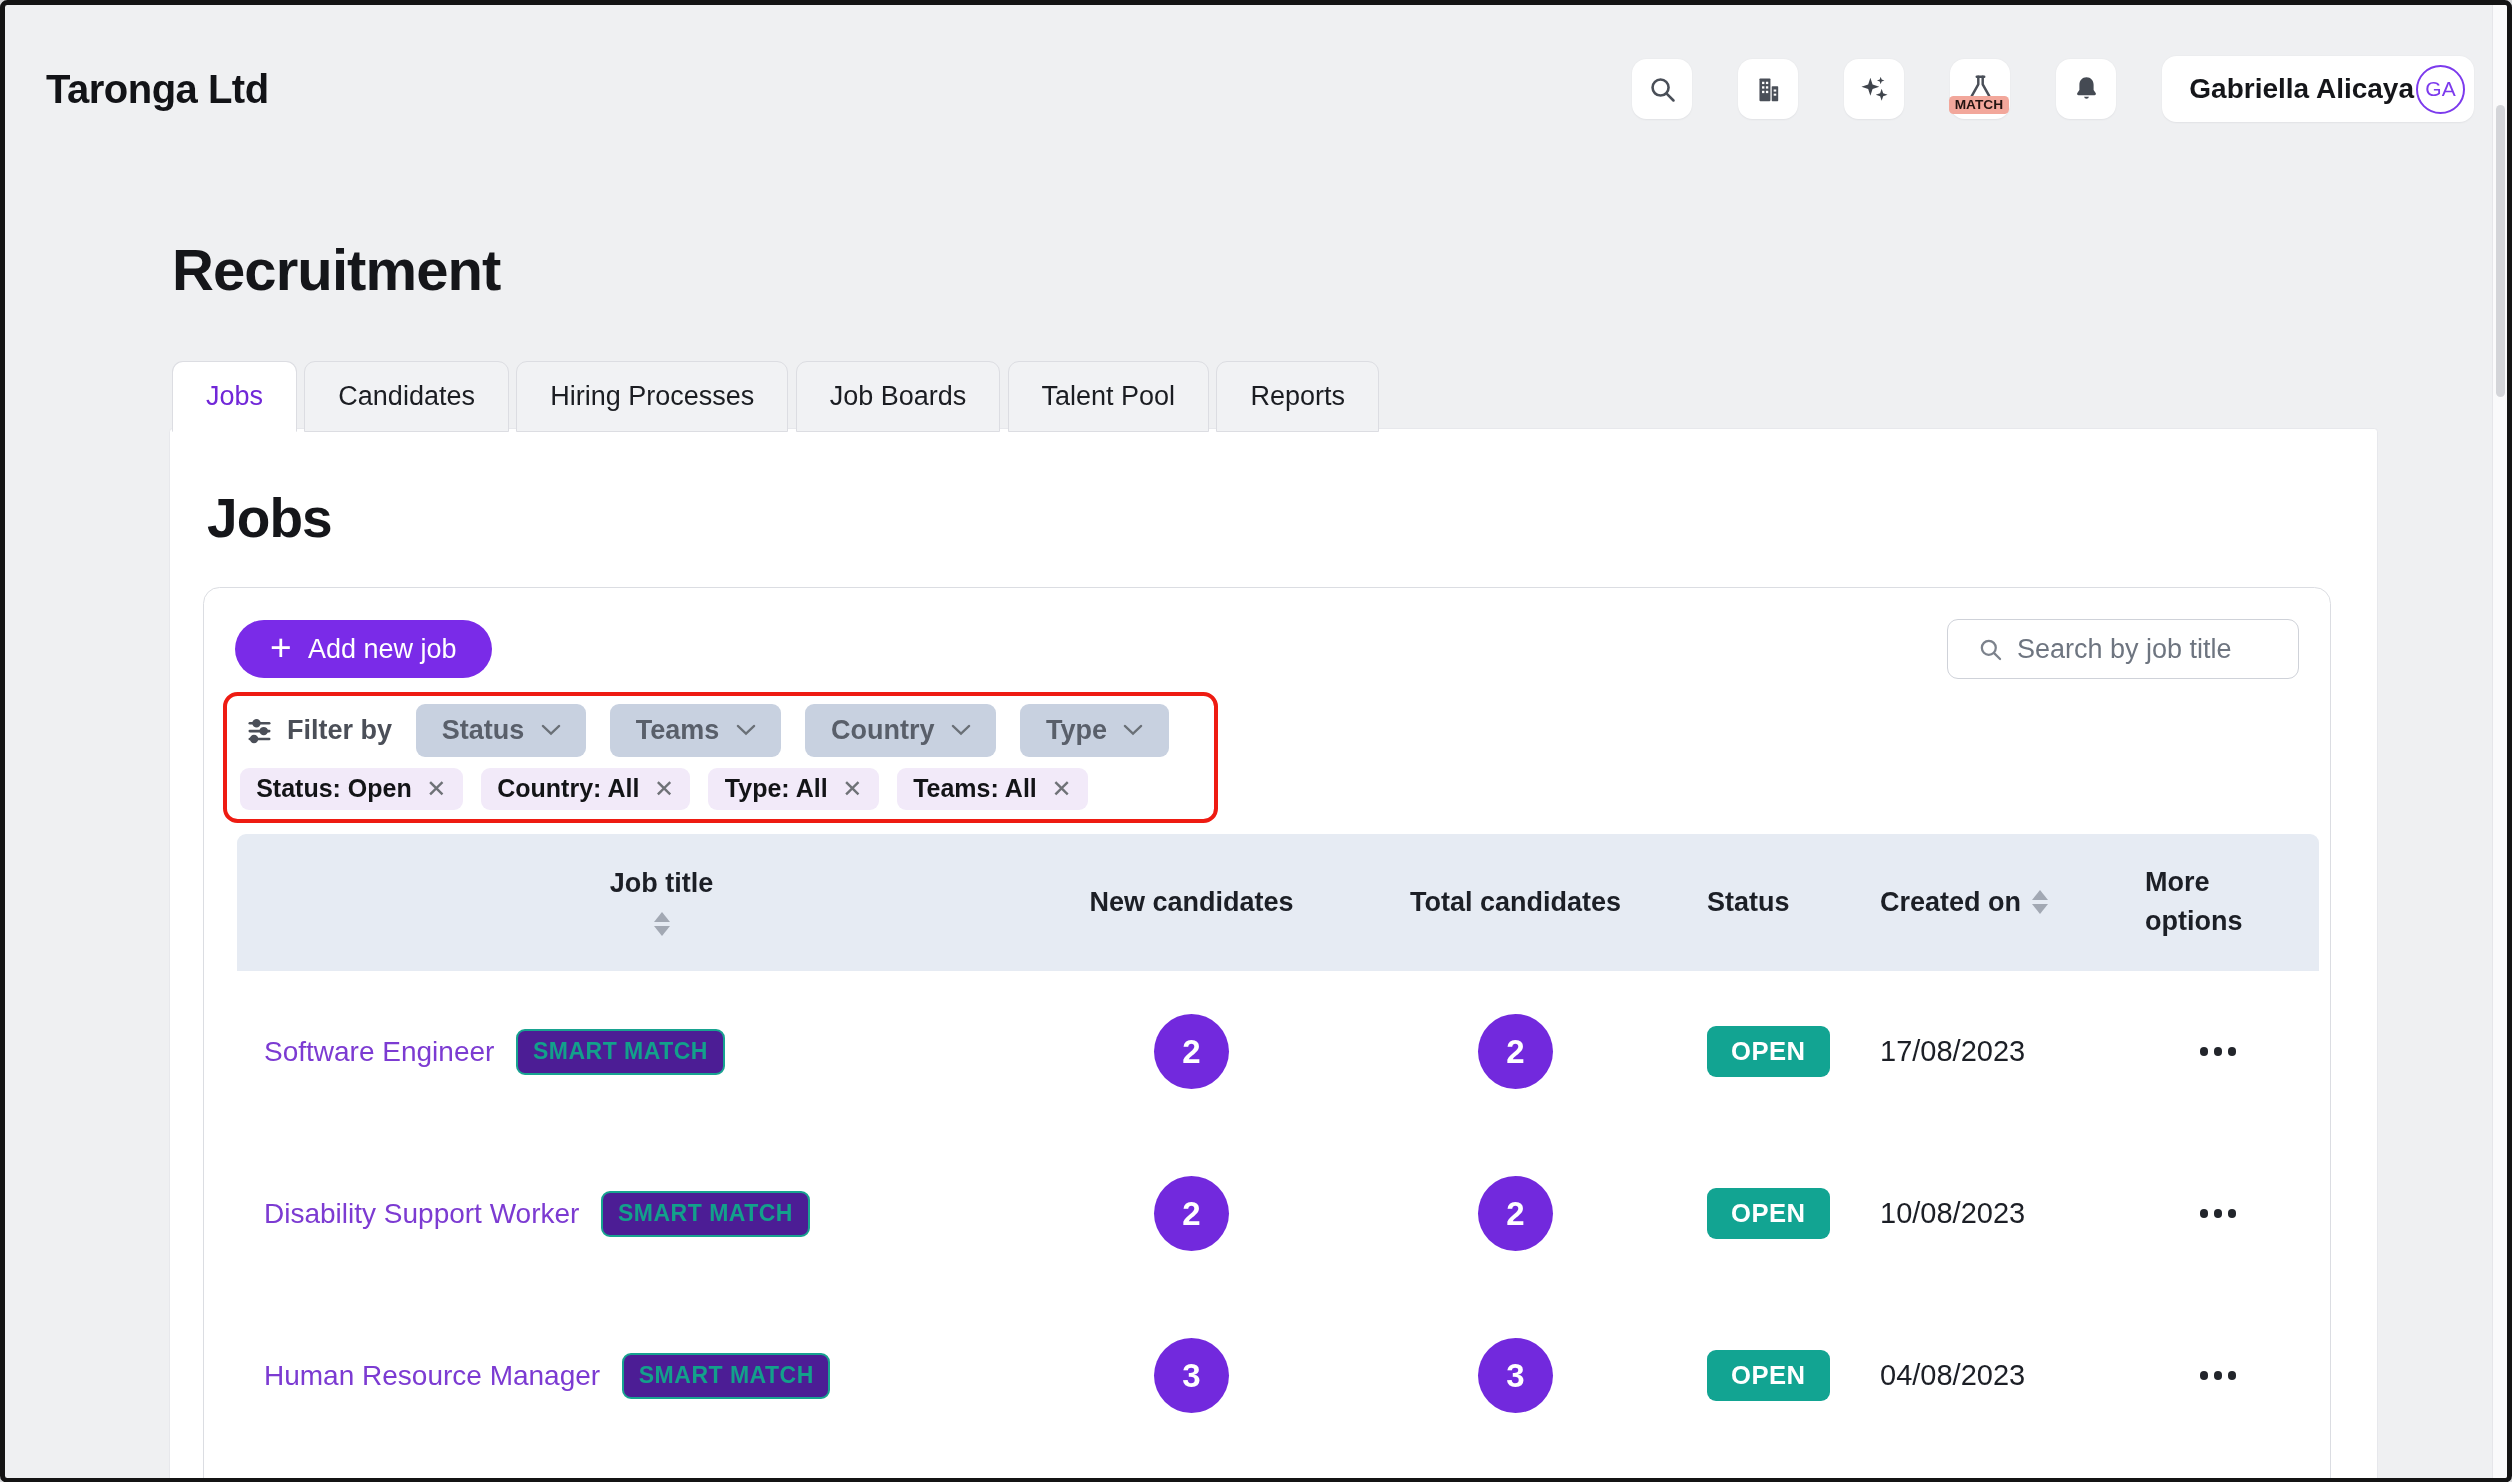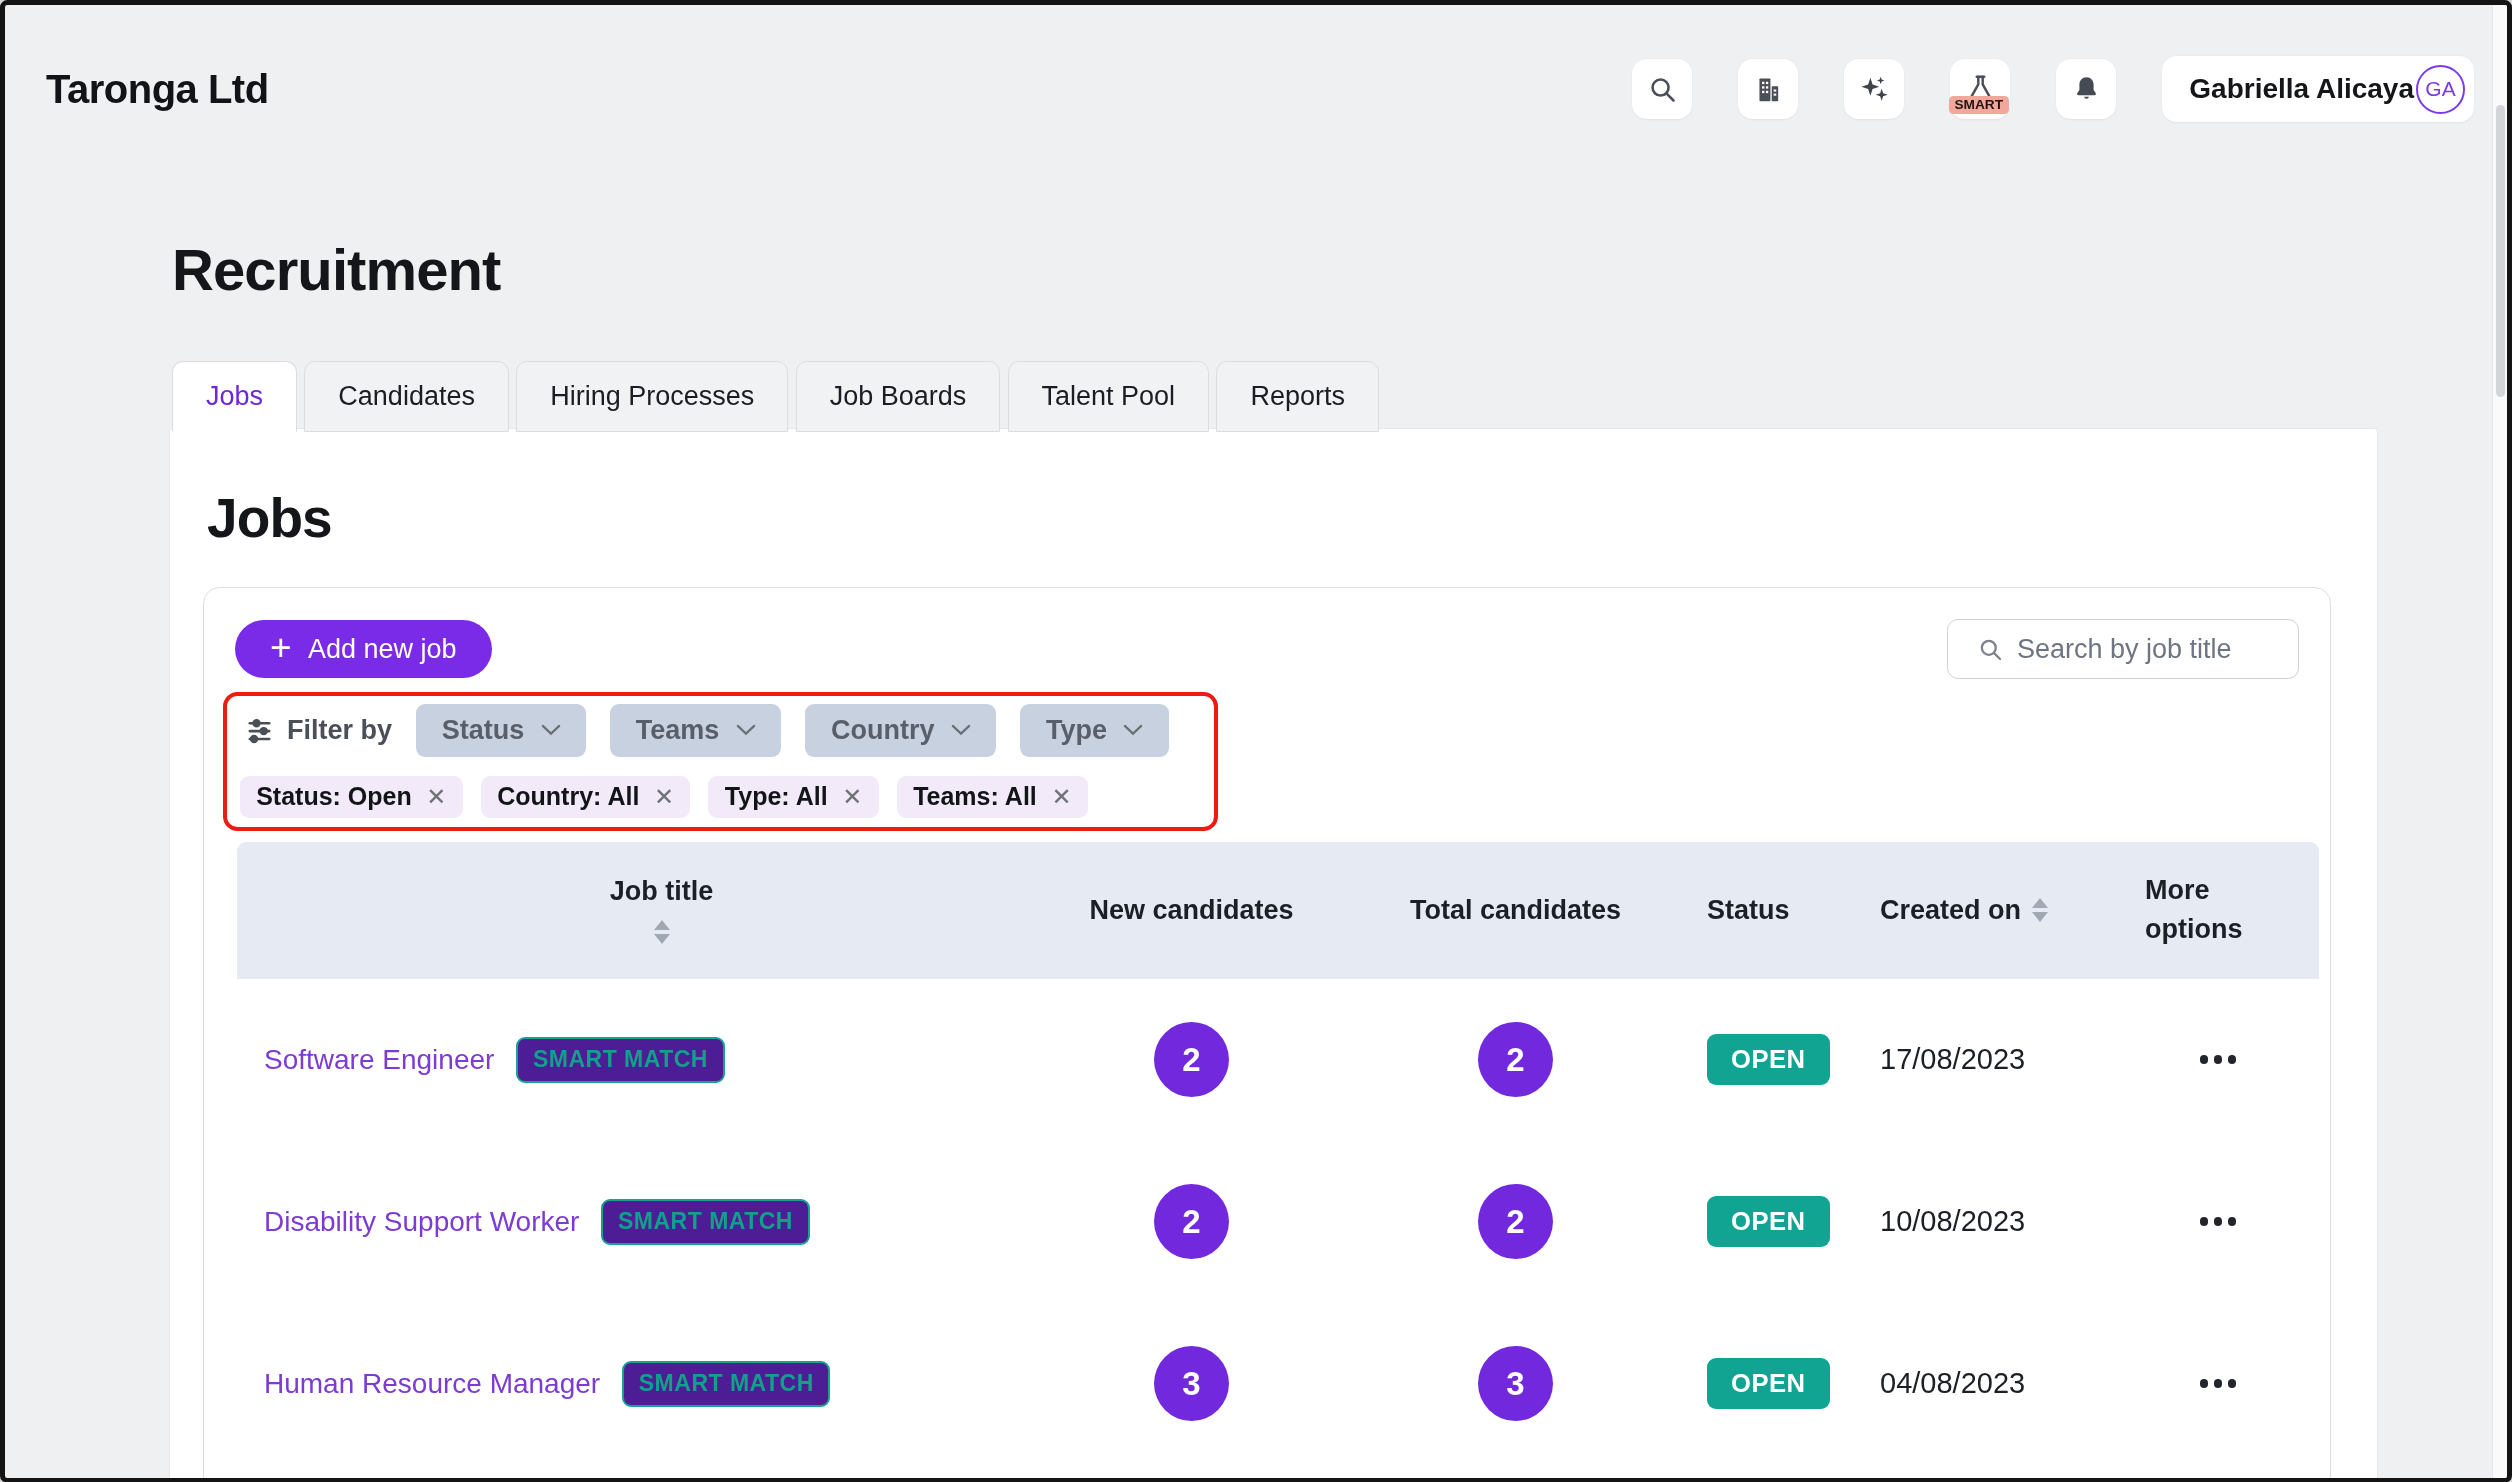--- a/index.html
+++ b/index.html
@@ -74,21 +74,21 @@
   .filter-row { display:flex; align-items:center; gap:24px; }
   .filter-label { display:flex; align-items:center; gap:12.8px; font-size:27px; font-weight:700; color:#4b4f58; padding-left:5.5px; }
   .dropdown {
     height:53px; border:none; border-radius:9px; background:#c8d1e0; cursor:pointer;
     display:flex; align-items:center; gap:16.4px; padding:0 25.6px;
     font-size:27px; font-weight:700; color:#595f6a; font-family:inherit;
   }
   .chip-row { display:flex; gap:18px; margin-top:11px; }
   .chip {
     height:42px; background:#f2eaf9; border-radius:9px; display:flex; align-items:center; gap:14.6px;
-    padding:0 16.4px; font-size:25px; font-weight:700; color:#131417; cursor:pointer;margin-top:8px;
+    padding:0 16.4px; font-size:25px; font-weight:700; color:#131417; cursor:pointer;
   }
   .chip .x { color:#6f7277; font-weight:400; font-size:24px; }
 
   
   .table { margin:11px 11px 0 33px; }
   .thead, .trow { display:grid; grid-template-columns:822px 265px 383px 173px 237px 1fr; align-items:center; }
   .thead { height:137px; background:#e6ebf3; border-radius:9px 9px 0 0; }
   .th { font-size:27px; font-weight:700; color:#1c1f26; }
   .th-job { display:flex; align-items:center; gap:12.8px; padding-left:27px; cursor:pointer;flex-direction:column; }
   .th-center { justify-self:center; text-align:center; }
@@ -172,21 +172,21 @@
         </span>
       </button>
 
       <button class="icon-btn">
         <span>
           <svg width="33" height="33" viewBox="0 0 24 24" fill="none" stroke="#4a4f58" stroke-width="1.8" stroke-linecap="round" stroke-linejoin="round">
             <path d="M9.3 2.8h5.4"></path>
             <path d="M10.4 2.8v5.4l-4.8 8.6A2.3 2.3 0 0 0 7.6 20.2h8.8a2.3 2.3 0 0 0 2-3.4l-4.8-8.6V2.8"></path>
           </svg>
         </span>
-        <span class="beta-badge">SMART</span>
+        <span class="beta-badge">MATCH</span>
       </button>
 
       <button class="icon-btn">
         <span>
           <svg width="31" height="31" viewBox="0 0 24 24" fill="#454a53">
             <path d="M12 2.5c-3.3 0-5.5 2.5-5.5 5.8v4l-1.6 2.4c-.5.8 0 1.8 1 1.8h12.2c1 0 1.5-1 1-1.8l-1.6-2.4v-4c0-3.3-2.2-5.8-5.5-5.8z"></path>
             <path d="M10.1 17.6a1.95 1.95 0 0 0 3.8 0z"></path>
           </svg>
         </span>
       </button>

